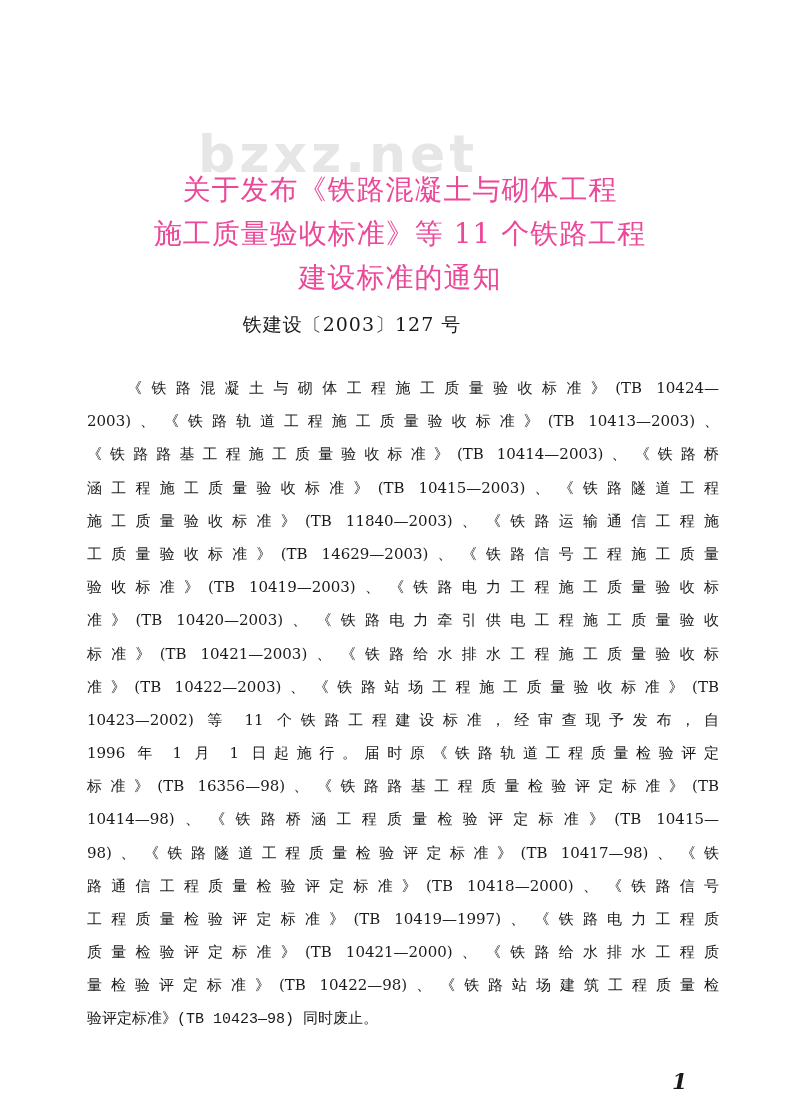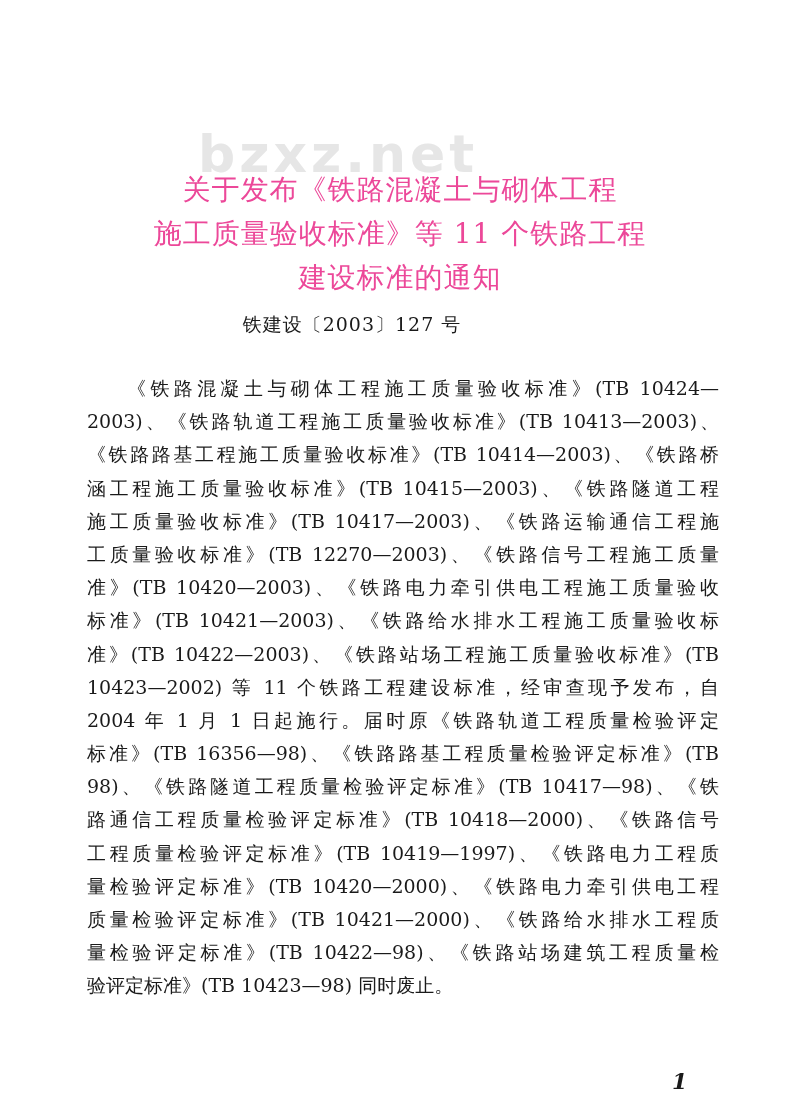--- a/index.html
+++ b/index.html
@@ -21,28 +21,28 @@
     .title-line {
       font-size: 28px; line-height: 44px; letter-spacing: 1px;
       color: #ec4899;
     }
     .doc-number {
       position: absolute; left: 0; top: 312px; width: 704px;
       text-align: center; font-size: 19px; letter-spacing: 1px;
     }
     .body-text {
       position: absolute; left: 87px; top: 372px; width: 632px;
-      font-size: 19px; line-height: 33.2px; z-index: 1;
+      font-size: 15px; line-height: 33.2px; z-index: 1;
     }
     .body-line {
       white-space: nowrap; text-align: justify; text-align-last: justify;
       height: 33.2px;
     }
     .body-line.indent { padding-left: 40px; }
-    .body-line.last { text-align-last: left; }
+    .body-line.last { text-align-last: left; font-family: Liberation Mono, monospace; }
     .page-number {
       position: absolute; left: 672px; top: 1068px;
       font-size: 22px; font-style: italic; font-weight: bold;
     }
   </style>
 </head>
 <body>
 
 <div class="watermark">bzxz.net</div>
 
@@ -52,30 +52,31 @@
   <div class="title-line">建设标准的通知</div>
 </div>
 
 <div class="doc-number">铁建设〔2003〕127 号</div>
 
 <div class="body-text">
   <div class="body-line indent">《铁路混凝土与砌体工程施工质量验收标准》(TB 10424—</div>
   <div class="body-line">2003)、《铁路轨道工程施工质量验收标准》(TB 10413—2003)、</div>
   <div class="body-line">《铁路路基工程施工质量验收标准》(TB 10414—2003)、《铁路桥</div>
   <div class="body-line">涵工程施工质量验收标准》(TB 10415—2003)、《铁路隧道工程</div>
-  <div class="body-line">施工质量验收标准》(TB 10417—2003)、《铁路运输通信工程施</div>
-  <div class="body-line">工质量验收标准》(TB 12270—2003)、《铁路信号工程施工质量</div>
+  <div class="body-line">施工质量验收标准》(TB 11840—2003)、《铁路运输通信工程施</div>
+  <div class="body-line">工质量验收标准》(TB 14629—2003)、《铁路信号工程施工质量</div>
+  <div class="body-line">验收标准》(TB 10419—2003)、《铁路电力工程施工质量验收标</div>
   <div class="body-line">准》(TB 10420—2003)、《铁路电力牵引供电工程施工质量验收</div>
   <div class="body-line">标准》(TB 10421—2003)、《铁路给水排水工程施工质量验收标</div>
   <div class="body-line">准》(TB 10422—2003)、《铁路站场工程施工质量验收标准》(TB</div>
   <div class="body-line">10423—2002) 等 11 个铁路工程建设标准，经审查现予发布，自</div>
-  <div class="body-line">2004 年 1 月 1 日起施行。届时原《铁路轨道工程质量检验评定</div>
+  <div class="body-line">1996 年 1 月 1 日起施行。届时原《铁路轨道工程质量检验评定</div>
   <div class="body-line">标准》(TB 16356—98)、《铁路路基工程质量检验评定标准》(TB</div>
+  <div class="body-line">10414—98)、《铁路桥涵工程质量检验评定标准》(TB 10415—</div>
   <div class="body-line">98)、《铁路隧道工程质量检验评定标准》(TB 10417—98)、《铁</div>
   <div class="body-line">路通信工程质量检验评定标准》(TB 10418—2000)、《铁路信号</div>
   <div class="body-line">工程质量检验评定标准》(TB 10419—1997)、《铁路电力工程质</div>
-  <div class="body-line">量检验评定标准》(TB 10420—2000)、《铁路电力牵引供电工程</div>
   <div class="body-line">质量检验评定标准》(TB 10421—2000)、《铁路给水排水工程质</div>
   <div class="body-line">量检验评定标准》(TB 10422—98)、《铁路站场建筑工程质量检</div>
   <div class="body-line last">验评定标准》(TB 10423—98) 同时废止。</div>
 </div>
 
 <div class="page-number">1</div>
 
 </body></html>

